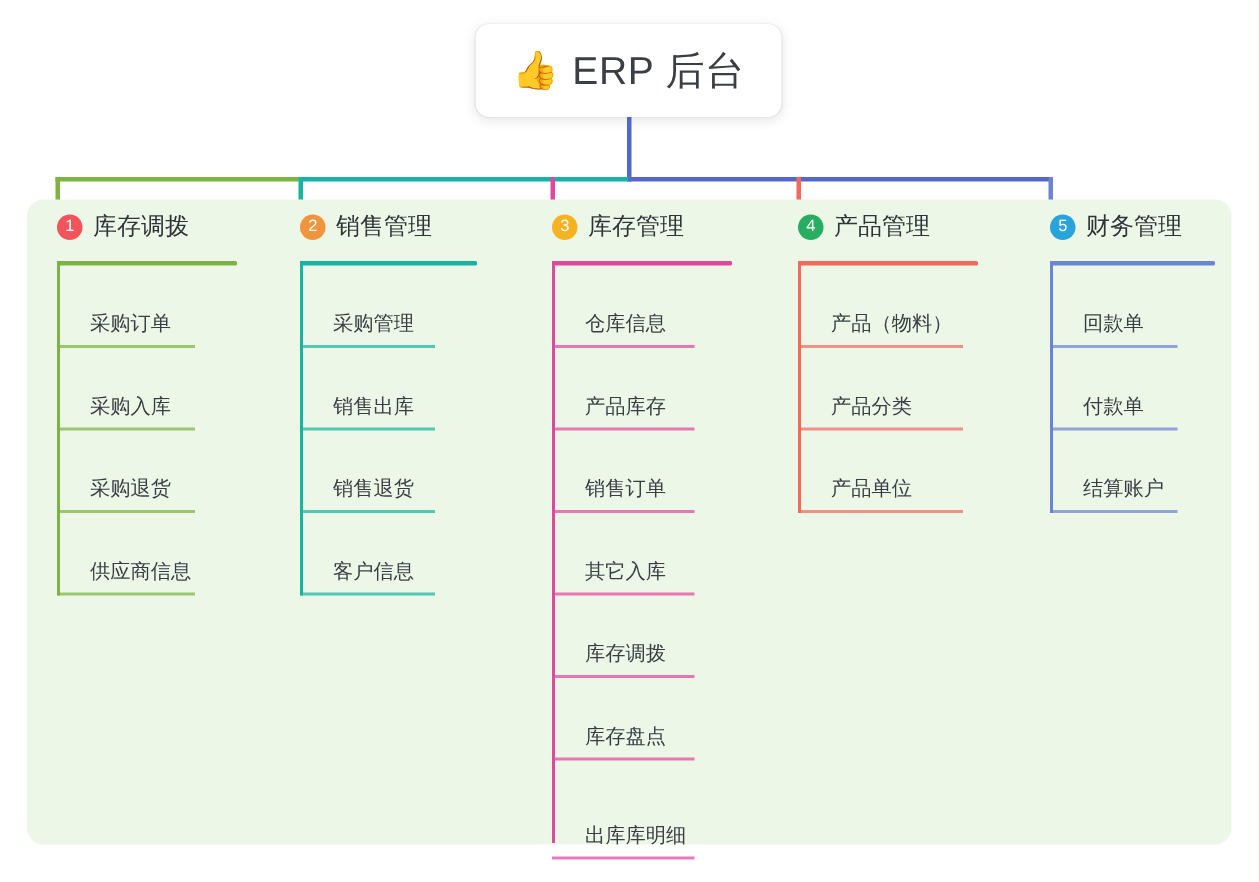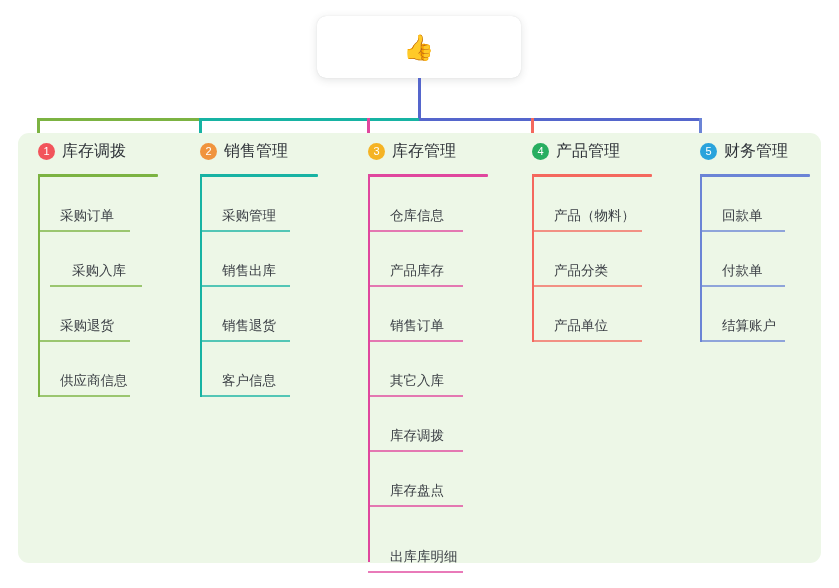--- a/index.html
+++ b/index.html
@@ -68,20 +68,21 @@
   .item-rule{position:absolute;left:0;bottom:0;height:2px;}
 </style>
 </head>
 <body>
 
 <div id="root">
 
   <div class="title-card">
     <div class="title-inner">
       <span class="thumb-emoji">👍</span>
+      <span class="title-text">ERP 后台</span>
     </div>
   </div>
 
   <div id="connectors">
       <div class="conn" style="left: 418px; top: 78px; width: 3px; height: 43px; background: rgb(85, 102, 204);"></div>
       <div class="conn" style="left: 37px; top: 118px; width: 162px; height: 3px; background: rgb(124, 179, 66);"></div>
       <div class="conn" style="left: 199px; top: 118px; width: 220px; height: 3px; background: rgb(23, 179, 163);"></div>
       <div class="conn" style="left: 419px; top: 118px; width: 283px; height: 3px; background: rgb(85, 102, 204);"></div>
       <div class="conn" style="left: 37px; top: 118px; width: 3px; height: 28px; background: rgb(124, 179, 66);"></div>
       <div class="conn" style="left: 199px; top: 118px; width: 3px; height: 28px; background: rgb(23, 179, 163);"></div>
@@ -96,21 +97,21 @@
           <div class="col-head">
             <span class="badge" style="background: rgb(242, 84, 91);">1</span>
             <span class="col-title">库存调拨</span>
           </div>
           <div class="head-rule" style="top: 41px; width: 120px; background: rgb(124, 179, 66);"></div>
           <div class="spine" style="left: 0px; top: 41px; height: 223px; background: rgb(124, 179, 66);"></div>
           <div class="item" style="left: 0px; top: 65px; width: 112px; height: 34px;">
             <span class="item-label">采购订单</span>
             <div class="item-rule" style="width: 92px; background: rgb(124, 179, 66); opacity: 0.72;"></div>
           </div>
-          <div class="item" style="left: 0px; top: 120px; width: 112px; height: 34px; margin-left: 12px;">
+          <div class="item" style="left: 0px; top: 120px; width: 112px; height: 34px;">
             <span class="item-label">采购入库</span>
             <div class="item-rule" style="width: 92px; background: rgb(124, 179, 66); opacity: 0.72;"></div>
           </div>
           <div class="item" style="left: 0px; top: 175px; width: 112px; height: 34px;">
             <span class="item-label">采购退货</span>
             <div class="item-rule" style="width: 92px; background: rgb(124, 179, 66); opacity: 0.72;"></div>
           </div>
           <div class="item" style="left: 0px; top: 230px; width: 112px; height: 34px;">
             <span class="item-label">供应商信息</span>
             <div class="item-rule" style="width: 92px; background: rgb(124, 179, 66); opacity: 0.72;"></div>

